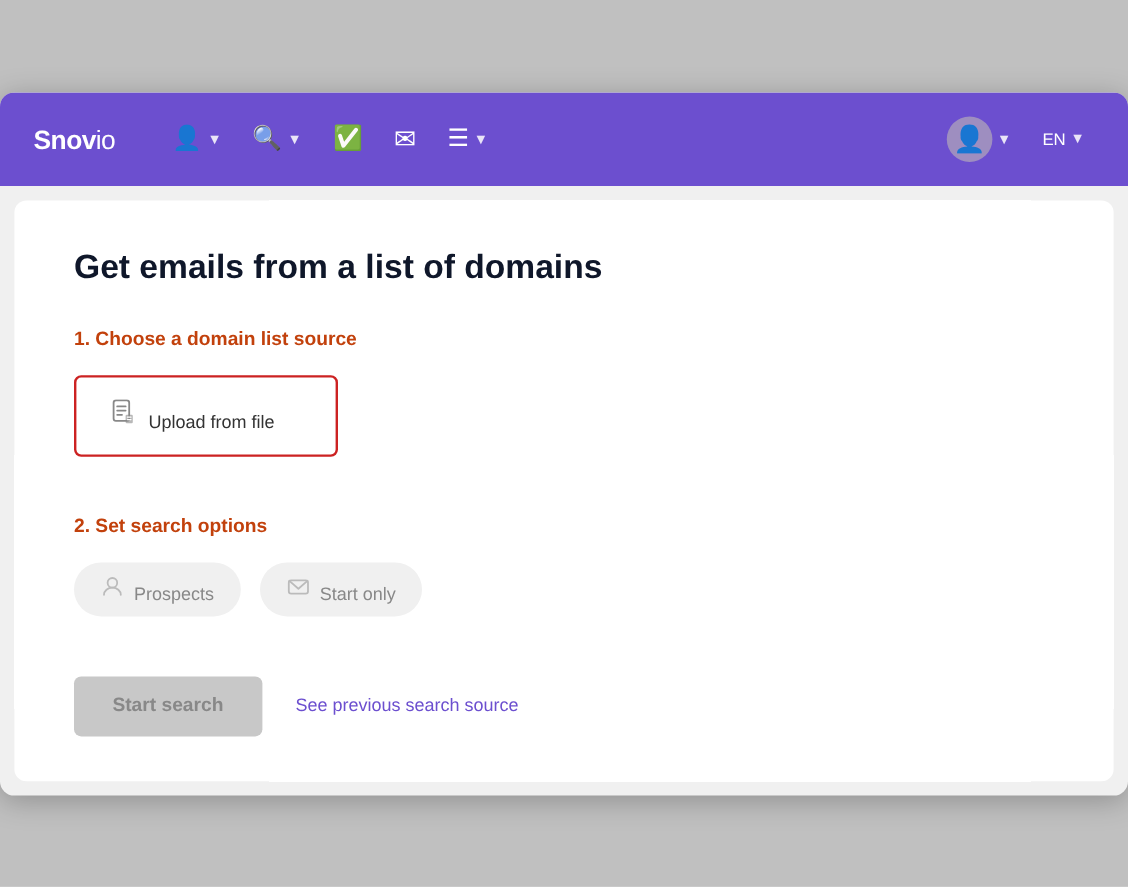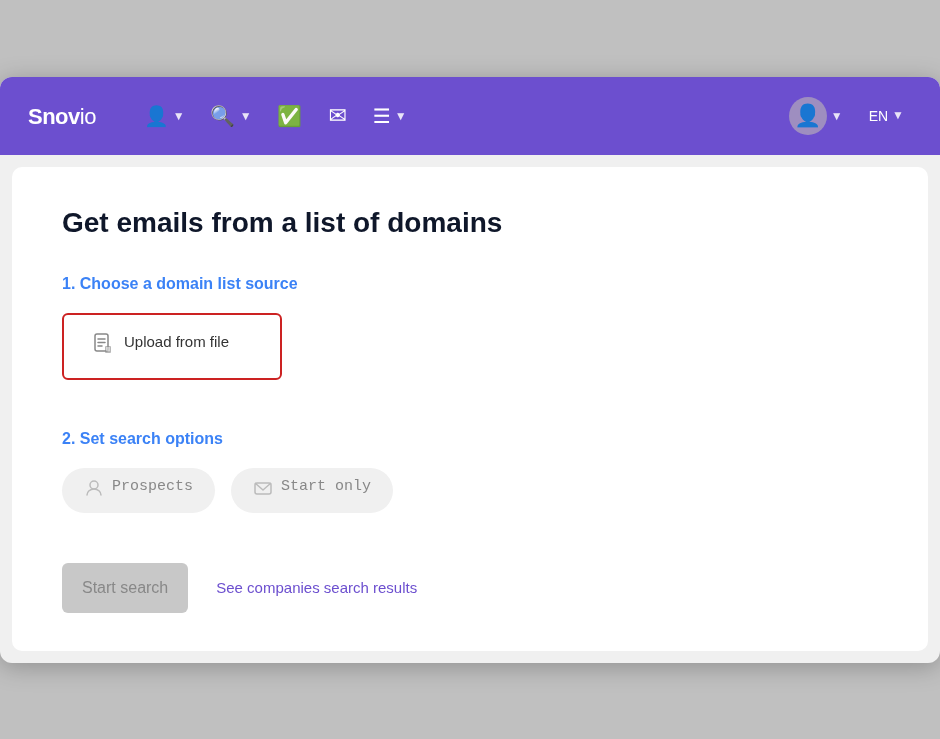--- a/index.html
+++ b/index.html
@@ -102,32 +102,32 @@
     }
     .page-title {
       font-size: 28px;
       font-weight: 700;
       color: #0f172a;
       margin-bottom: 36px;
     }
     .section-label {
       font-size: 16px;
       font-weight: 600;
-      color: #3b82f6;
+      color: #c2410c;
       margin-bottom: 20px;
     }
     
     .source-buttons {
       display: flex;
       gap: 20px;
       margin-bottom: 50px;
     }
     .source-btn {
       display: flex;
-      align-items: flex-start;
+      align-items: flex-end;
       gap: 10px;
       border: 2px solid #cc2222;
       border-radius: 6px;
       padding: 18px 28px;
       background: white;
       cursor: pointer;
       font-size: 15px;
       font-weight: 500;
       color: #333;
       transition: background 0.15s;
@@ -138,51 +138,50 @@
       font-size: 20px;
     }
     
     .search-options {
       display: flex;
       gap: 16px;
       margin-bottom: 50px;
     }
     .option-pill {
       display: flex;
-      align-items: flex-start;
+      align-items: flex-end;
       gap: 8px;
       background: #f0f0f0;
       border-radius: 30px;
       padding: 10px 22px;
       cursor: pointer;
       font-size: 15px;
       color: #888;
       border: none;
       transition: background 0.15s;
-      font-family: Liberation Mono, monospace;
     }
     .option-pill-icon {
       font-size: 18px;
       color: #aaa;
     }
     
     .actions-row {
       display: flex;
       align-items: center;
       gap: 28px;
       margin-top: 20px;
     }
     .start-search-btn {
       background: #c8c8c8;
       color: #888;
       border: none;
       border-radius: 6px;
-      padding: 16px 20px;
+      padding: 16px 32px;
       font-size: 16px;
-      font-weight: 400;
+      font-weight: 700;
       cursor: not-allowed;
     }
     .prev-results-link {
       color: #6c4fcf;
       font-size: 15px;
       font-weight: 500;
       cursor: pointer;
       text-decoration: none;
       background: none;
       border: none;
@@ -274,16 +273,16 @@
               <polyline points="2,5 10,12 18,5" stroke="#bbb" stroke-width="1.5" stroke-linejoin="round"></polyline>
             </svg>
           </span>
           <span>Start only</span>
         </button>
       </div>
     </div>
 
     <div class="actions-row">
       <button class="start-search-btn">Start search</button>
-      <a class="prev-results-link" href="#">See companies search results</a>
+      <a class="prev-results-link" href="#">See previous search source</a>
     </div>
   </div>
 </div>
 
 </body></html>

